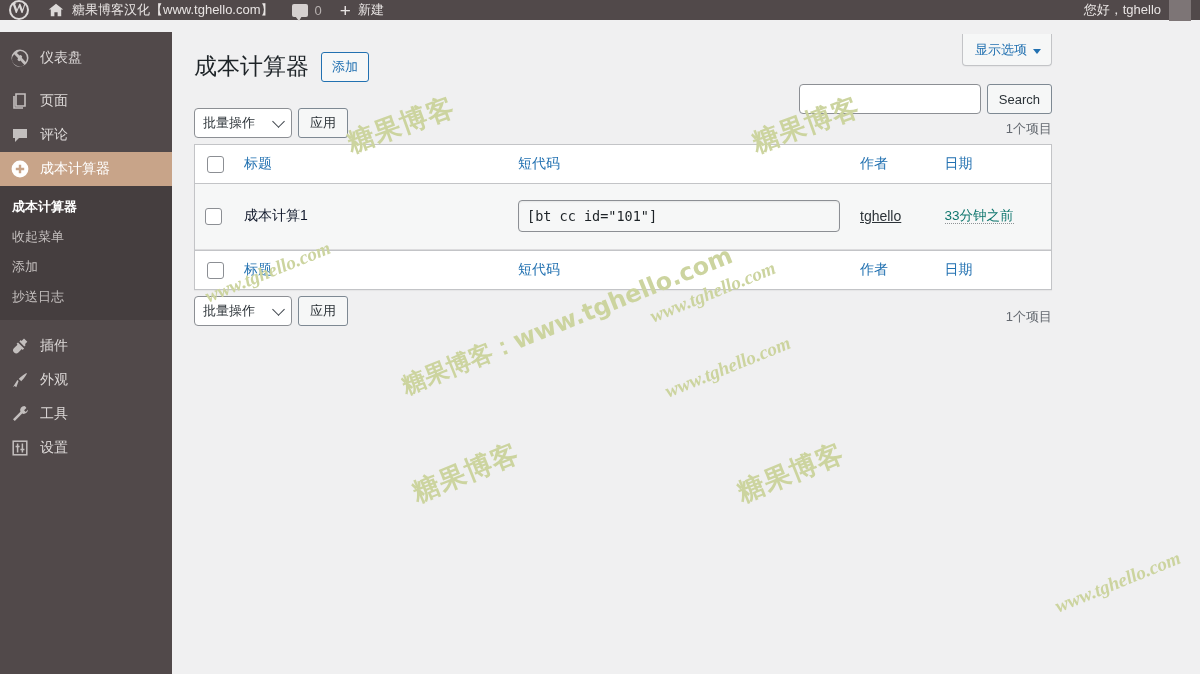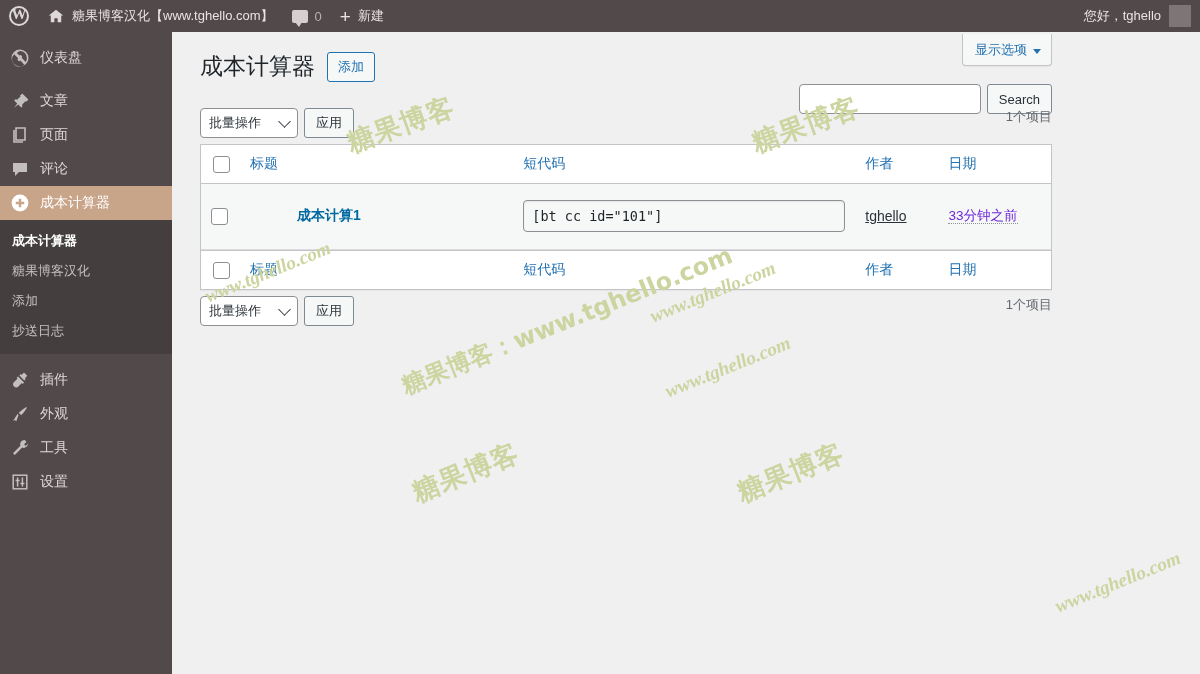--- a/index.html
+++ b/index.html
@@ -11,21 +11,21 @@
     font-family: "Liberation Sans", "DejaVu Sans", sans-serif;
     font-size: 13px;
     background: #f0f0f1;
     position: relative;
   }
 
   
   #adminbar {
     position: absolute;
     top: 0; left: 0;
-    width: 1200px; height: 32px;
+    width: 1200px; height: 20px;
     background: #51494a;
     color: #e8e4e3;
     display: flex;
     align-items: center;
     font-size: 13px;
     z-index: 60;
   }
   .ab-item {
     height: 32px;
     display: flex;
@@ -159,21 +159,20 @@
   .mi svg { display: block; width: 20px; height: 20px; }
 
   
   #wpbody {
     position: absolute;
     top: 32px; left: 172px;
     width: 902px;
     height: 642px;
     background: #f0f0f1;
     overflow: hidden;
-    padding-left: 6px;
   }
 
   #screen-meta-links {
     position: absolute;
     top: 2px; right: 22px;
     z-index: 20;
   }
   #show-settings-link {
     display: inline-flex;
     align-items: center;
@@ -252,21 +251,21 @@
     padding: 0 11px;
     cursor: pointer;
     white-space: nowrap;
   }
 
   .tablenav {
     position: relative;
     height: 30px;
     margin: 26px 0 6px 0;
     display: flex;
-    align-items: flex-start;
+    align-items: flex-end;
     gap: 6px;
   }
   .tablenav.bottom { margin: 6px 0 0 0; }
   .bulk-select {
     position: relative;
     width: 98px;
     height: 30px;
     background: #fff;
     border: 1px solid #8c8f94;
     border-radius: 4px;
@@ -334,45 +333,44 @@
   table.wp-list-table tbody td {
     padding: 12px 10px;
     vertical-align: middle;
     background: #f6f7f7;
     font-size: 14px;
     color: #2c3338;
     border-bottom: 1px solid #dcdcde;
   }
   tbody tr td { height: 66px; }
   .row-title {
-    color: #0369a1;
-    font-weight: 700;
+    color: #0f172a;
+    font-weight: 400;
     font-size: 14px;
     text-decoration: none;
     cursor: pointer;
-    margin-left: 47px;
   }
   .shortcode-input {
     width: 322px;
     height: 32px;
     border: 1px solid #8c8f94;
     border-radius: 4px;
     background: #f6f7f7;
     color: #1d2327;
     font-family: "DejaVu Sans Mono", "Liberation Mono", monospace;
     font-size: 13.5px;
     padding: 0 8px;
     outline: none;
     box-shadow: inset 0 1px 2px rgba(0,0,0,.07);
   }
   .col-author { width: 96px; color: #2c3338; font-size: 13.5px; text-decoration: underline; }
   .col-date { width: 150px; }
   .date-rel {
     border-bottom: 1px dotted #8f9396;
-    color: #6d28d9;
+    color: #0f766e;
     font-size: 13.5px;
   }
   th.col-title-h { width: 385px; }
   th.col-shortcode-h { width: 340px; }
   th.col-author-h { width: 96px; font-family: Liberation Serif, serif; }
   th.col-date-h { width: 150px; }
 
   
   #watermarks {
     position: absolute;
@@ -446,28 +444,20 @@
     <span class="mi">
       <svg viewBox="0 0 20 20" fill="#ddd9d8">
           <path d="M10 1.5A8.5 8.5 0 1 0 18.5 10 8.51 8.51 0 0 0 10 1.5Zm0 1.6a6.9 6.9 0 0 1 6.9 6.9 6.9 6.9 0 0 1-1.2 3.9l-4-4.1a1.6 1.6 0 0 0-2.2-2.3L6.9 5.1A6.86 6.86 0 0 1 10 3.1Zm-5.8 3.2 3.9 4a1.6 1.6 0 0 0 2.3 2.3l3.9 4.1A6.9 6.9 0 0 1 4.2 6.3Z"></path>
         </svg>
     </span>
     <span>仪表盘</span>
   </div>
 
   <div class="menu-sep"></div>
 
-  <div class="menu-top">
-    <span class="mi">
-      <svg viewBox="0 0 20 20" fill="#ddd9d8">
-          <path d="M12.3 2.4 9.9 4.8l.7.7-3.6 3.2-1.5-.4-1.3 1.3 3 3-3.1 4.1 4.1-3.1 3 3 1.3-1.3-.4-1.5 3.2-3.6.7.7 2.4-2.4Z"></path>
-        </svg>
-    </span>
-    <span>文章</span>
-  </div>
 
 
   <div class="menu-top">
     <span class="mi">
       <svg viewBox="0 0 20 20" fill="none" stroke="#ddd9d8" stroke-width="1.6">
           <path d="M6 3h9v12H6z"></path>
           <path d="M4 5v12h9"></path>
         </svg>
     </span>
     <span>页面</span>
@@ -486,21 +476,21 @@
     <span class="mi">
       <svg viewBox="0 0 20 20" fill="#fff">
           <path d="M10 1.6A8.4 8.4 0 1 0 18.4 10 8.4 8.4 0 0 0 10 1.6Zm4.2 9.6h-3v3H8.8v-3h-3V8.8h3v-3h2.4v3h3Z"></path>
         </svg>
     </span>
     <span>成本计算器</span>
   </div>
 
   <div class="submenu">
     <a class="current">成本计算器</a>
-    <a>糖果博客汉化</a>
+    <a>收起菜单</a>
     <a>添加</a>
     <a>抄送日志</a>
   </div>
 
   <div class="menu-sep"></div>
 
   <div class="menu-top">
     <span class="mi">
       <svg viewBox="0 0 20 20" fill="#ddd9d8">
           <path d="M14 2.5 11.6 4.9l-.8-.8-1.4 1.4 4.9 4.9 1.4-1.4-.8-.8L17.3 5.8ZM8 6.4 6.6 7.8l.9.9-3.4 3.4a3 3 0 0 0 0 4.3 3 3 0 0 0 4.3 0l3.4-3.4.9.9 1.4-1.4Z"></path>

